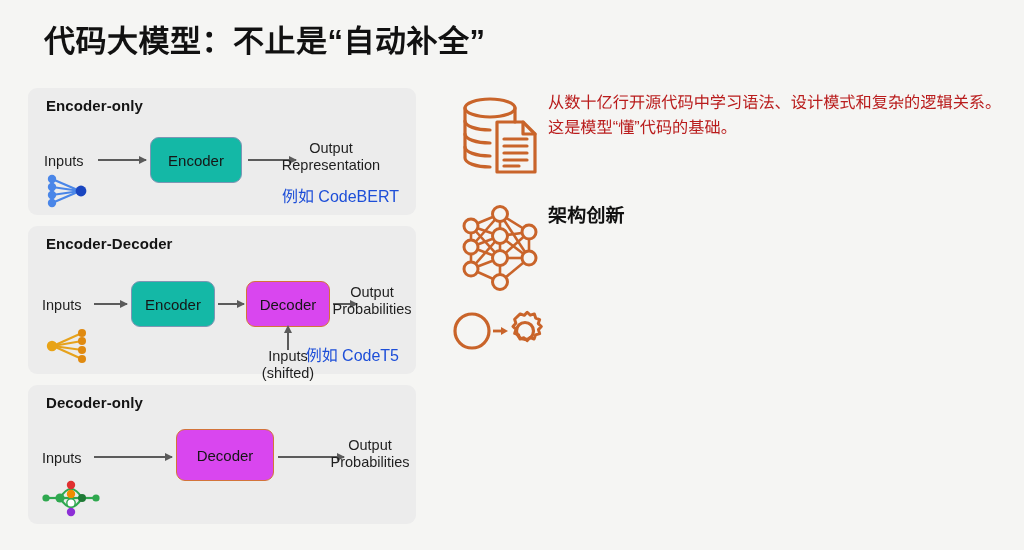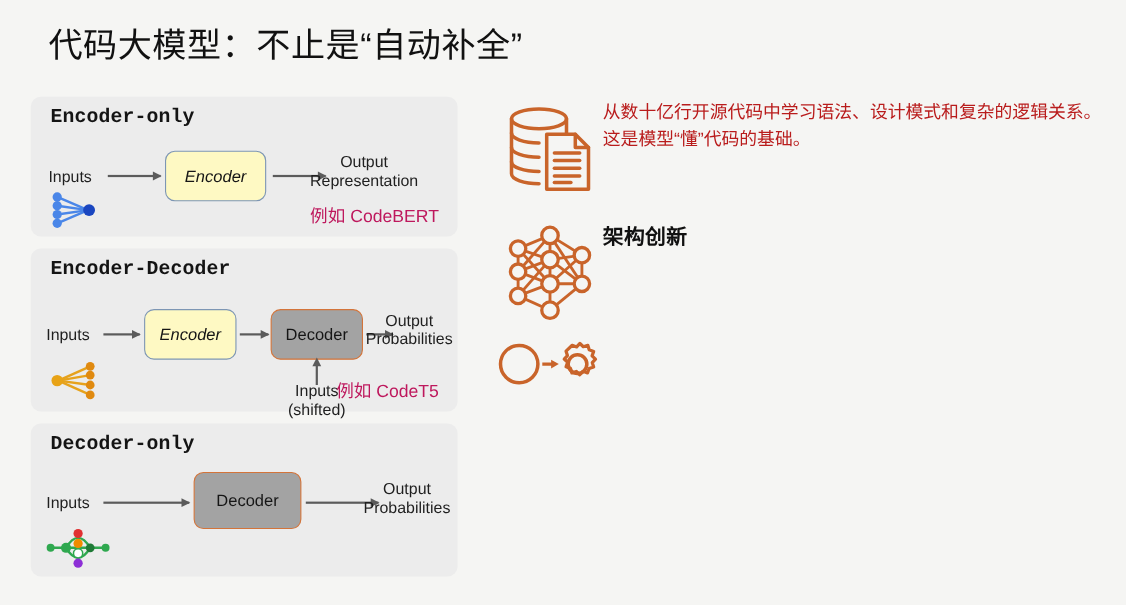--- a/index.html
+++ b/index.html
@@ -20,21 +20,21 @@
     inset: 0;
     background: #f5f5f3;
   }
 
   
   .page-title {
     position: absolute;
     left: 44px;
     top: 16px;
     font-size: 31px;
-    font-weight: 400;
+    font-weight: 700;
     letter-spacing: 0.5px;
     color: #111111;
     white-space: nowrap;
   }
 
   
   .cards {
     position: absolute;
     left: 28px;
     top: 88px;
@@ -48,32 +48,31 @@
     margin-bottom: 11px;
   }
   .card-1 { height: 127px; }
   .card-2 { height: 148px; }
   .card-3 { height: 139px; }
 
   .card-title {
     position: absolute;
     left: 18px;
     top: 9px;
-    font-size: 18px;
+    font-size: 15px;
     font-weight: 700;
     color: #141414;
     letter-spacing: 0.1px;
-    font-family: Liberation Mono, monospace;
   }
   .card-eg {
     position: absolute;
     right: 17px;
     bottom: 8px;
     font-size: 16px;
-    color: #be185d;
+    color: #1d4ed8;
     white-space: nowrap;
   }
 
   
   .dlabel {
     position: absolute;
     font-size: 14.5px;
     color: #1f1f1f;
     white-space: nowrap;
     line-height: 1.16;
@@ -84,26 +83,25 @@
     position: absolute;
     box-sizing: border-box;
     border-radius: 9px;
     display: flex;
     align-items: center;
     justify-content: center;
     font-size: 15px;
     color: #161616;
   }
   .node.enc {
-    background: #fef9c3;
+    background: #14b8a6;
     border: 1.6px solid #7d96b4;
-    font-style: italic;
   }
   .node.dec {
-    background: #a3a3a3;
+    background: #d946ef;
     border: 1.6px solid #d3743a;
   }
 
   .arrow {
     position: absolute;
     height: 2px;
     background: #5b5b5b;
   }
   .arrow::after {
     content: "";

